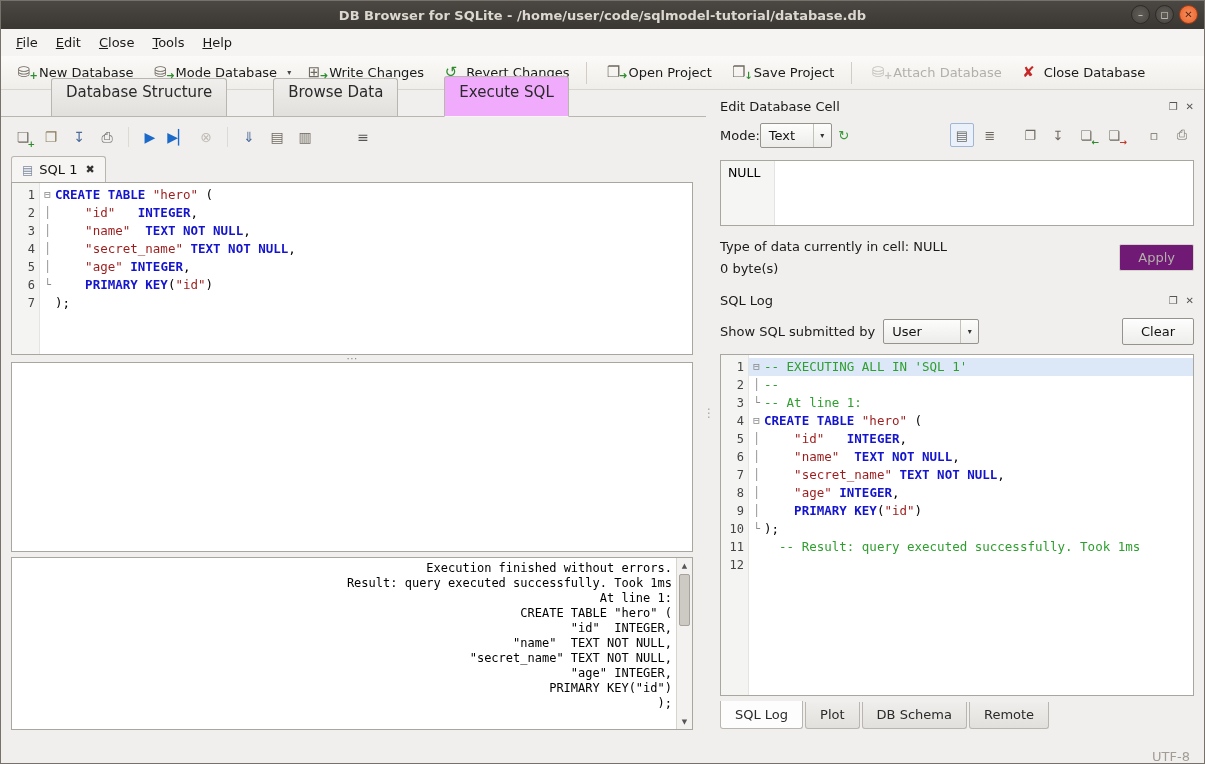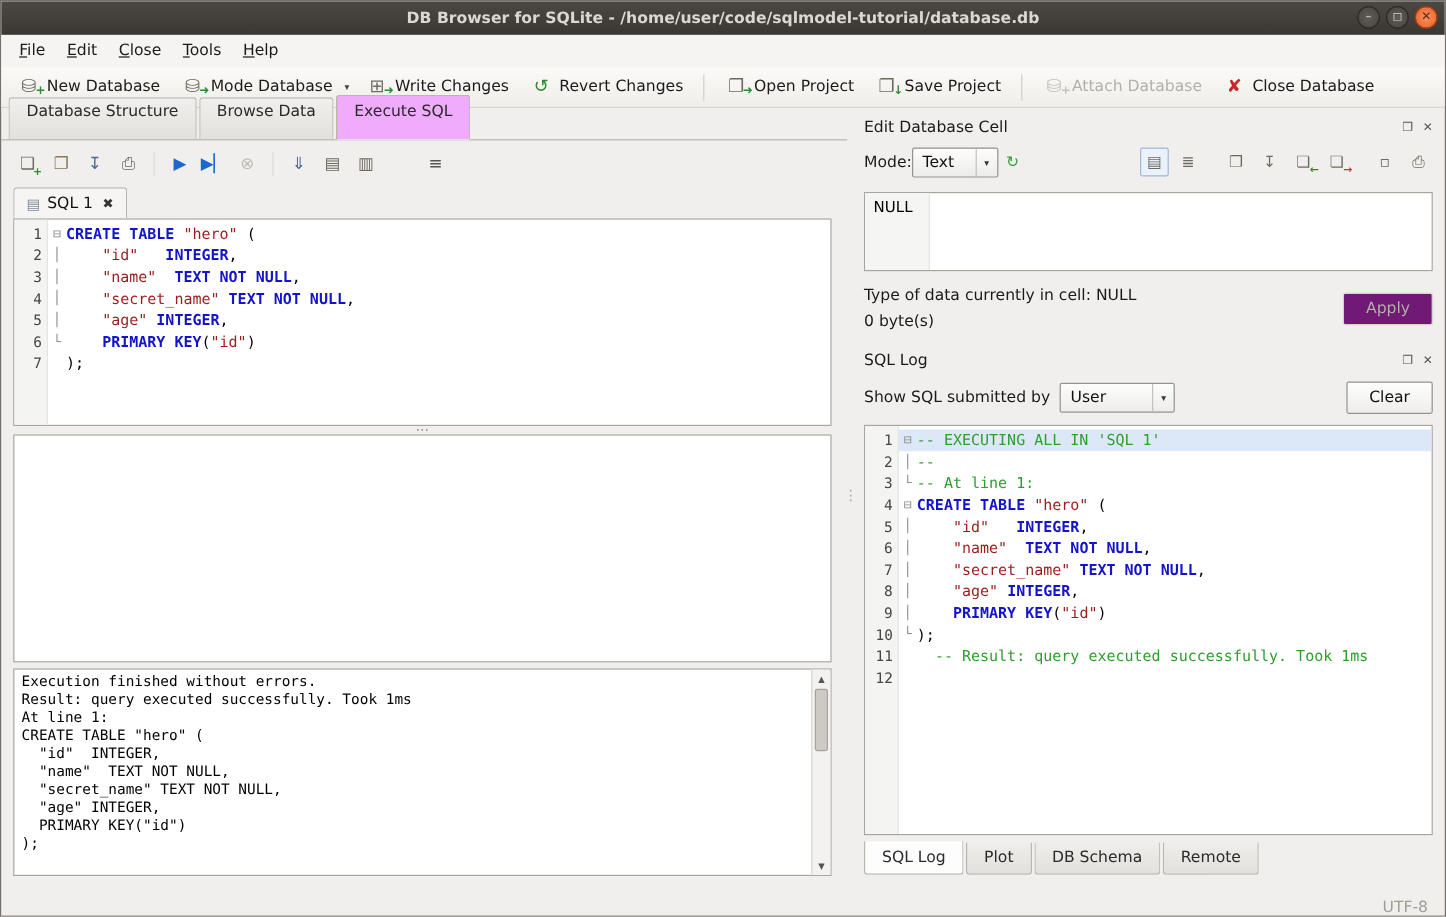--- a/index.html
+++ b/index.html
@@ -34,22 +34,22 @@
   .tb-sep { width:1px; height:22px; background:#d0cdc7; margin:0 7px; }
 
   
   .content { flex:1; display:flex; min-height:0; }
   .left-pane { width:705px; flex:none; display:flex; flex-direction:column; min-height:0; }
   .vsplit { width:6px; flex:none; display:flex; align-items:center; justify-content:center; color:#a8a49e; font-size:12px; }
   .right-pane { flex:1; display:flex; flex-direction:column; min-width:0; padding:4px 10px 4px 8px; }
 
   
   .main-tabbar { height:27px; flex:none; display:flex; align-items:flex-end; padding-left:6px; border-bottom:1px solid #b9b6b0; }
-  .mtab { padding:4px 14px 15px; font-size:13px; color:#2a2a2a; border:1px solid #b9b6b0; border-bottom:none;
-          background:linear-gradient(#f0efed,#e2e0dc); margin-right:2px; border-radius:3px 3px 0 0; }
+  .mtab { padding:4px 14px 15px; font-size:15px; color:#2a2a2a; border:1px solid #b9b6b0; border-bottom:none;
+          background:linear-gradient(#f0efed,#e2e0dc); margin-right:2px; border-radius:3px 3px 0 0;margin-left:44px; }
   .mtab.active { background:#f0abfc; padding-top:6px; margin-bottom:-1px; border-bottom:1px solid #f6f5f3; }
 
   
   .exec-panel { flex:1; display:flex; flex-direction:column; min-height:0; padding:4px 13px 6px 10px; }
   .sql-toolbar { height:32px; flex:none; display:flex; align-items:center; gap:4px; }
   .sicon { width:24px; height:24px; display:flex; align-items:center; justify-content:center;
            font-size:14px; color:#6f6a60; position:relative; border-radius:3px; }
   .sicon .s-badge { position:absolute; right:0; bottom:0; font-size:9px; font-weight:bold; }
   .sicon.disabled { color:#c0bcb6; }
   .s-sep { width:1px; height:20px; background:#ddd9d3; margin:0 5px; }
@@ -73,21 +73,21 @@
   .tok-kw { color:#1414cc; font-weight:bold; }
   .tok-str { color:#9c1d1d; }
   .tok-com { color:#2e9e2e; }
   .tok-pl { color:#000; }
 
   .editor-box { height:173px; flex:none; }
   .hsplit { height:7px; flex:none; display:flex; align-items:center; justify-content:center; color:#8f8b85; font-size:11px; }
   .results-box { height:190px; flex:none; background:#fff; border:1px solid #a9a6a0; }
   .loggap { height:5px; flex:none; }
   .log-box { flex:1; min-height:0; position:relative; background:#fff; border:1px solid #a9a6a0; }
-  .log-box pre { margin:3px 20px 0 6px; font-family:"DejaVu Sans Mono",monospace; font-size:12px; line-height:15px; color:#000; }
+  .log-box pre { margin:3px 20px 0 6px; font-family:"DejaVu Sans Mono",monospace; font-size:12px; line-height:15px; color:#000;text-align:right; }
   .vsb { position:absolute; right:0; top:0; bottom:0; width:16px; background:#f3f2f0; border-left:1px solid #d8d5cf; }
   .vsb .arr { height:15px; display:flex; align-items:center; justify-content:center; font-size:7px; color:#555; }
   .vsb .arr.down { position:absolute; bottom:0; left:0; right:0; }
   .vsb .thumb { position:absolute; top:16px; left:2px; width:11px; height:52px; background:#cdcac4; border:1px solid #a6a29c; border-radius:2px; }
 
   
   .dock-header { height:24px; flex:none; display:flex; align-items:center; font-size:13px; color:#1a1a1a; }
   .dock-icons { margin-left:auto; display:flex; gap:8px; }
   .dicon { font-size:10px; color:#555; }
   .mode-row { height:34px; flex:none; display:flex; align-items:center; gap:0; }

